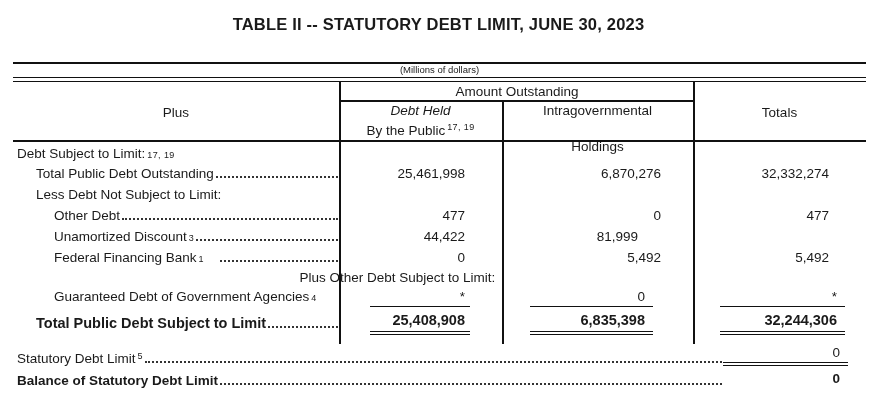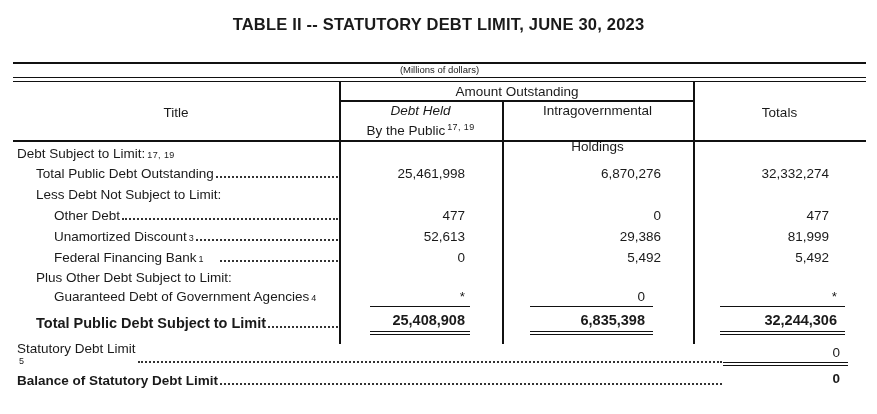--- a/index.html
+++ b/index.html
@@ -29,21 +29,21 @@
   .hdr-dh1    { top:103px; left:339px; width:163px;font-style:italic; }
   .hdr-dh2    { top:122px; left:339px; width:163px; }
   .hdr-ig1    { top:103px; left:502px; width:191px; }
   .hdr-ig2    { top:139px; left:502px; width:191px; }
   .hdr-totals { top:105px; left:693px; width:173px; }
 
   sup { font-size:9px; vertical-align:5px; margin-left:2px; letter-spacing:0.4px; }
 
   .tbody { position:absolute; top:143px; left:13px; width:853px; }
   .trow { display:flex; align-items:center; }
-  .r-h20 { height:20px; } .r-h21 { height:21px; } .r-h19 { height:19px; }
+  .r-h20 { height:20px; } .r-h21 { height:21px; } .r-h19 { height:19px;justify-content:center; }
   .trow.total { margin-top:2px; height:26px; align-items:flex-end; font-weight:bold; font-size:14.5px; }
   .trow.total .lbl { margin-bottom:4px; }
   .trow.g { align-items:flex-end; }
   .trow.g .lbl { margin-bottom:3px; }
 
   .lbl { width:326px; display:flex; align-items:baseline; white-space:nowrap; box-sizing:border-box; }
   .ind0 { padding-left:4px; } .ind1 { padding-left:23px; } .ind2 { padding-left:41px; }
   .leader { flex:1; min-width:8px; border-bottom:2px dotted #333; margin:0 1px 3px 2px; align-self:flex-end; }
   .leader.gap { margin-left:16px; }
 
@@ -55,42 +55,42 @@
 
   .ul  { display:inline-block; box-sizing:border-box; text-align:right;
          border-bottom:1.6px solid #111; padding:0 5px 2px 0; }
   .dul { display:inline-block; box-sizing:border-box; text-align:right;
          border-bottom:4px double #111; padding:0 5px 3px 0; }
   .c2 .ul, .c2 .dul { width:100px; }
   .c3 .ul, .c3 .dul { width:123px; padding-right:8px; }
   .c4 .ul, .c4 .dul { width:125px; padding-right:8px; }
 
   .frow { position:absolute; left:13px; width:853px; display:flex; align-items:flex-end; }
-  .frow .flbl { display:flex; align-items:flex-start; white-space:nowrap; padding-left:4px;flex-direction:column; }
+  .frow .flbl { display:flex; align-items:flex-start; white-space:nowrap; padding-left:4px; }
   .frow.stat { top:347px; height:19px; }
   .frow.bal  { top:370px; height:18px; font-weight:bold; }
   .vb { width:125px; margin-right:18px; box-sizing:border-box; text-align:right; padding-right:8px; }
   .frow.stat .vb { border-bottom:4px double #111; padding-bottom:2px; }
   .frow.bal  .vb { padding-bottom:2px; }
 </style>
 </head>
 <body>
 
 <div class="page">
 
   <div class="doc-title">TABLE II -- STATUTORY DEBT LIMIT, JUNE 30, 2023</div>
 
   <div class="hline h-top"></div>
   <div class="units-note">(Millions of dollars)</div>
   <div class="hline h-double"></div>
 
   <div class="hdr hdr-ao">Amount Outstanding</div>
   <div class="hline h-ao"></div>
 
-  <div class="hdr hdr-title">Title</div>
+  <div class="hdr hdr-title">Plus</div>
   <div class="hdr hdr-dh1">Debt Held</div>
   <div class="hdr hdr-dh2"><span>By the Public</span><sup>17, 19</sup></div>
   <div class="hdr hdr-ig1">Intragovernmental</div>
   <div class="hdr hdr-ig2">Holdings</div>
   <div class="hdr hdr-totals">Totals</div>
   <div class="hline h-headbottom"></div>
 
   <div class="vline v1"></div>
   <div class="vline v2"></div>
   <div class="vline v3"></div>
@@ -129,22 +129,21 @@
       <div class="c3">0</div>
       <div class="c4">477</div>
     </div>
 
     <div class="trow r-h21">
       <div class="lbl ind2">
           <span>Unamortized Discount</span>
           <sup>3</sup>
           <div class="leader"></div>
         </div>
-      <div class="c2">52,613</div>
-      <div class="c3">29,386</div>
+      <div class="c2">44,422</div>
       <div class="c4">81,999</div>
     </div>
 
     <div class="trow r-h21">
       <div class="lbl ind2">
           <span>Federal Financing Bank</span>
           <sup>1</sup>
           <div class="leader gap"></div>
         </div>
       <div class="c2">0</div>

